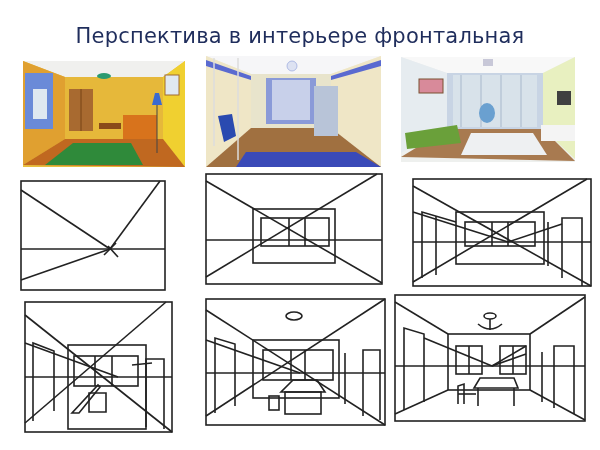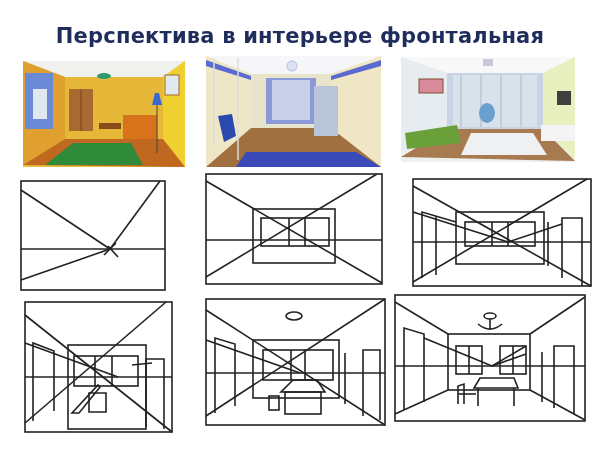--- a/index.html
+++ b/index.html
@@ -1,17 +1,17 @@
 <!DOCTYPE html>
 <html><head>
 <meta charset="utf-8">
 <style>
   html, body { margin: 0; padding: 0; }
   body { width: 600px; height: 450px; background: #ffffff; position: relative; overflow: hidden; font-family: "DejaVu Sans", sans-serif; }
-  .title { position: absolute; left: 0; top: 24px; width: 600px; text-align: center; font-size: 21px; color: #1f2d5c; letter-spacing: 0.2px; font-weight: bold; }
+  .title { position: absolute; left: 0; top: 24px; width: 600px; text-align: center; font-size: 21px; color: #1f2d5c; letter-spacing: 0.2px; }
   .pic { position: absolute; overflow: hidden; }
   .pic svg, .diag svg { display: block; width: 100%; height: 100%; }
   .diag { position: absolute; }
 </style>
 </head>
 <body>
 
 <div class="title">Перспектива в интерьере фронтальная</div>
 
 <div class="pic" style="left:23px;top:61px;width:162px;height:106px;">

